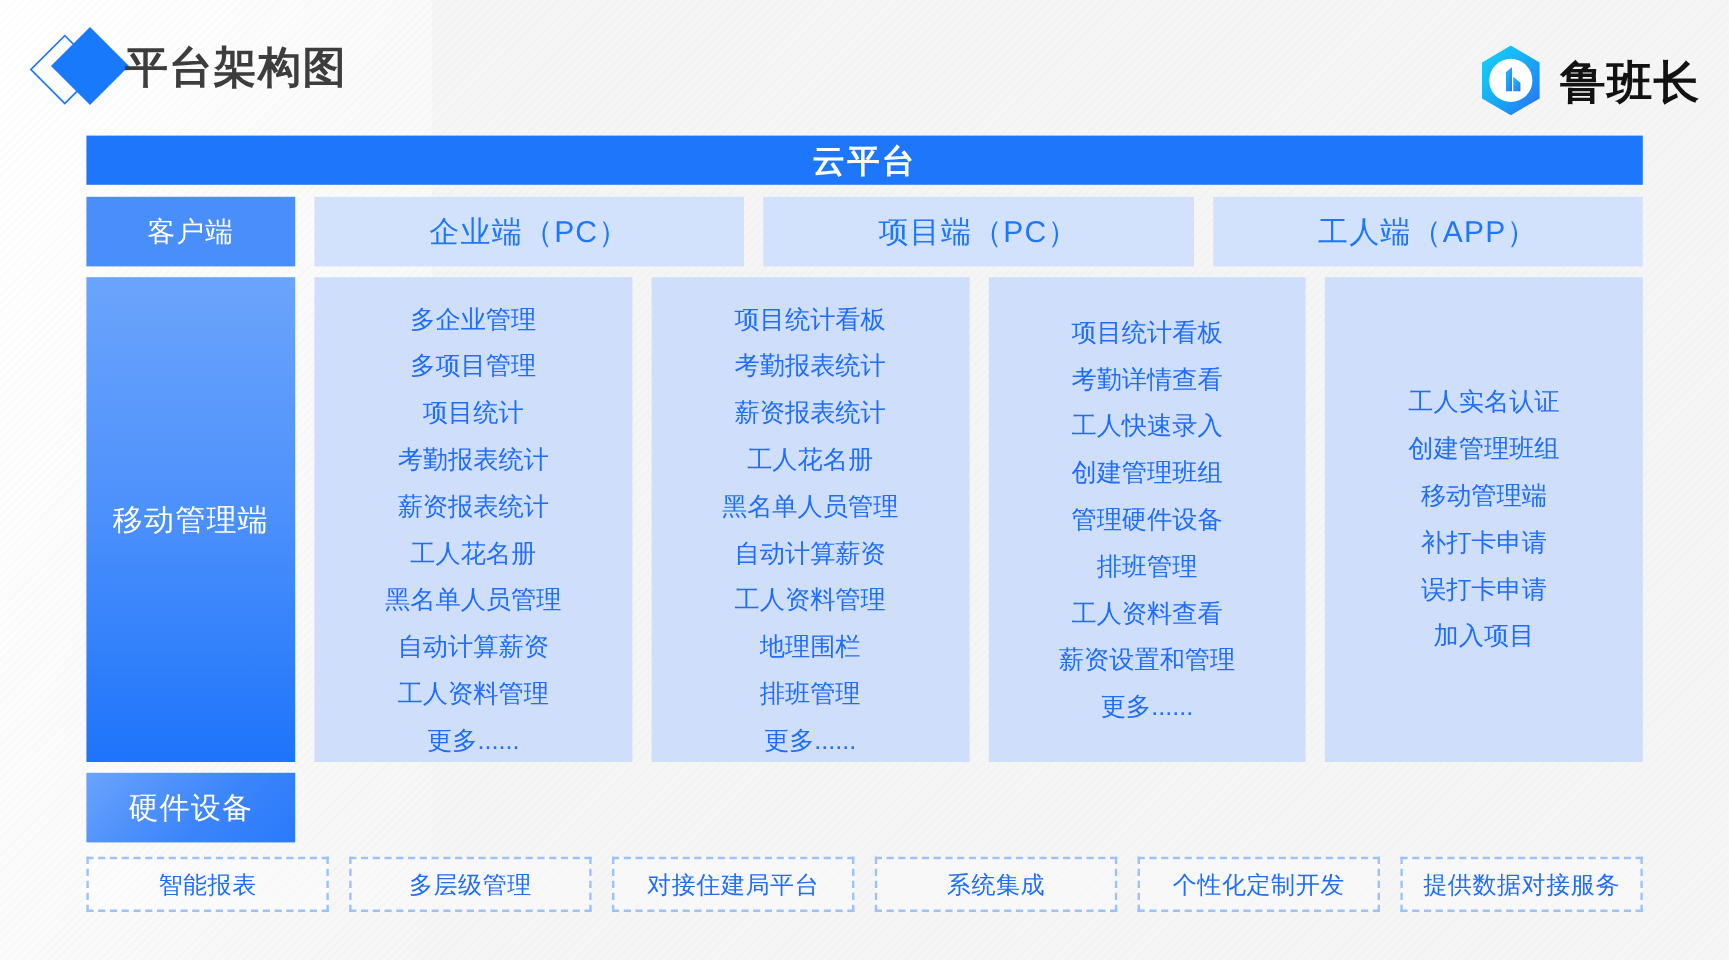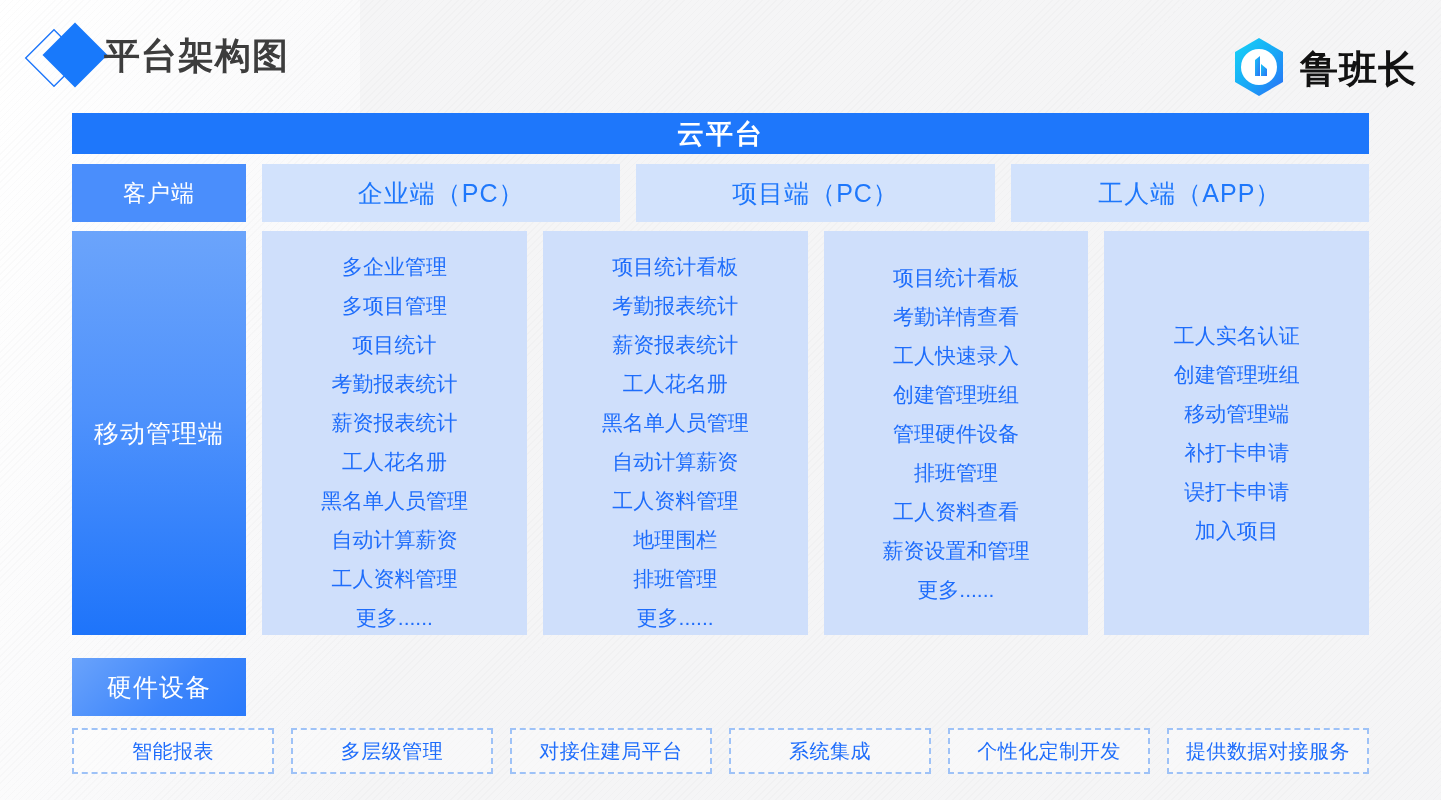--- a/index.html
+++ b/index.html
@@ -145,21 +145,21 @@
   .func-list {
     width: 100%;
     text-align: center;
     color: #1e6dfb;
     font-size: 21px;
     line-height: 39px;
   }
   .func-list .func-item { display: block; white-space: nowrap; }
 
   
-  .row-hw { height: 58px; margin-top: 23px; }
+  .row-hw { height: 58px; margin-top: 9px; }
   .row-hw .col-label {
     background: linear-gradient(135deg, #6aa3fb 0%, #3b84fb 60%, #2a7afb 100%);
     font-size: 25px;
     letter-spacing: 1px;
   }
   .row-hw .hw-cell {
     flex: 1 1 0;
     background: #cfdffb;
     color: #1e6dfb;
     font-size: 18px;

